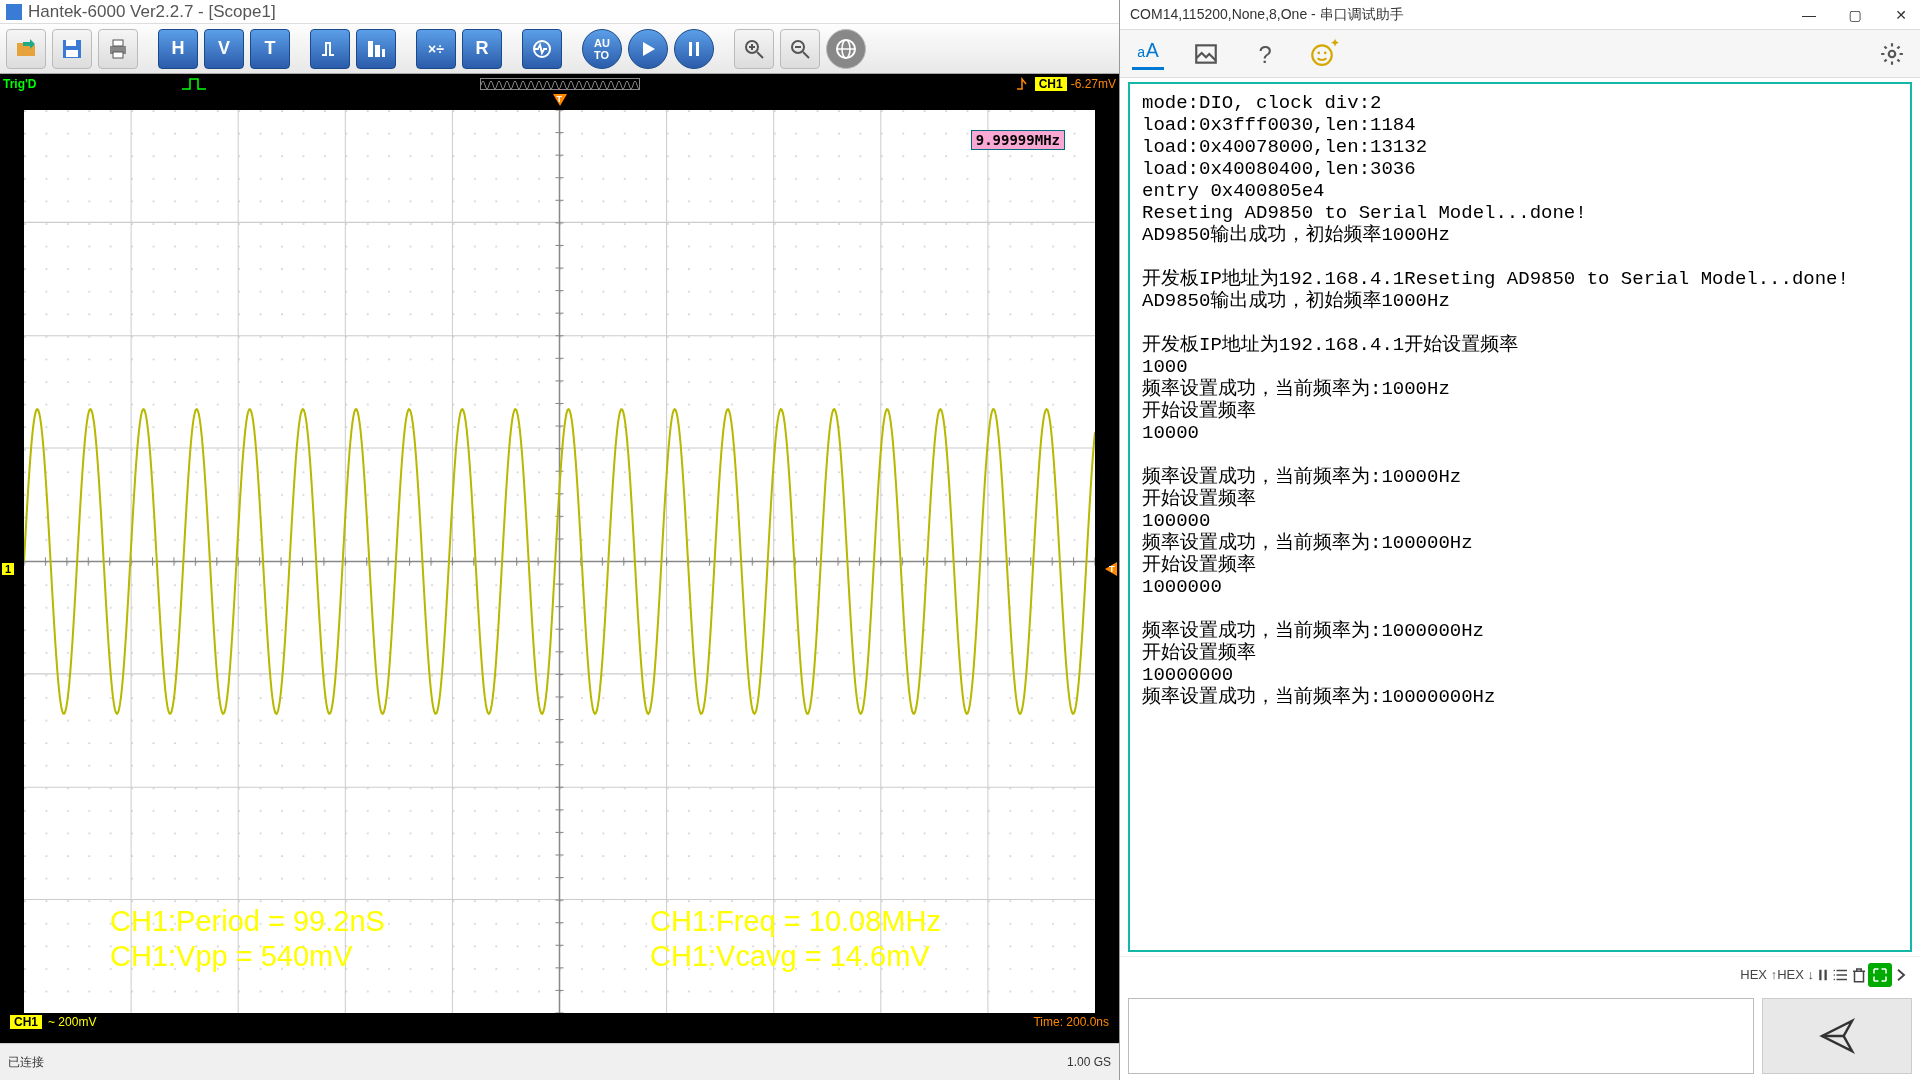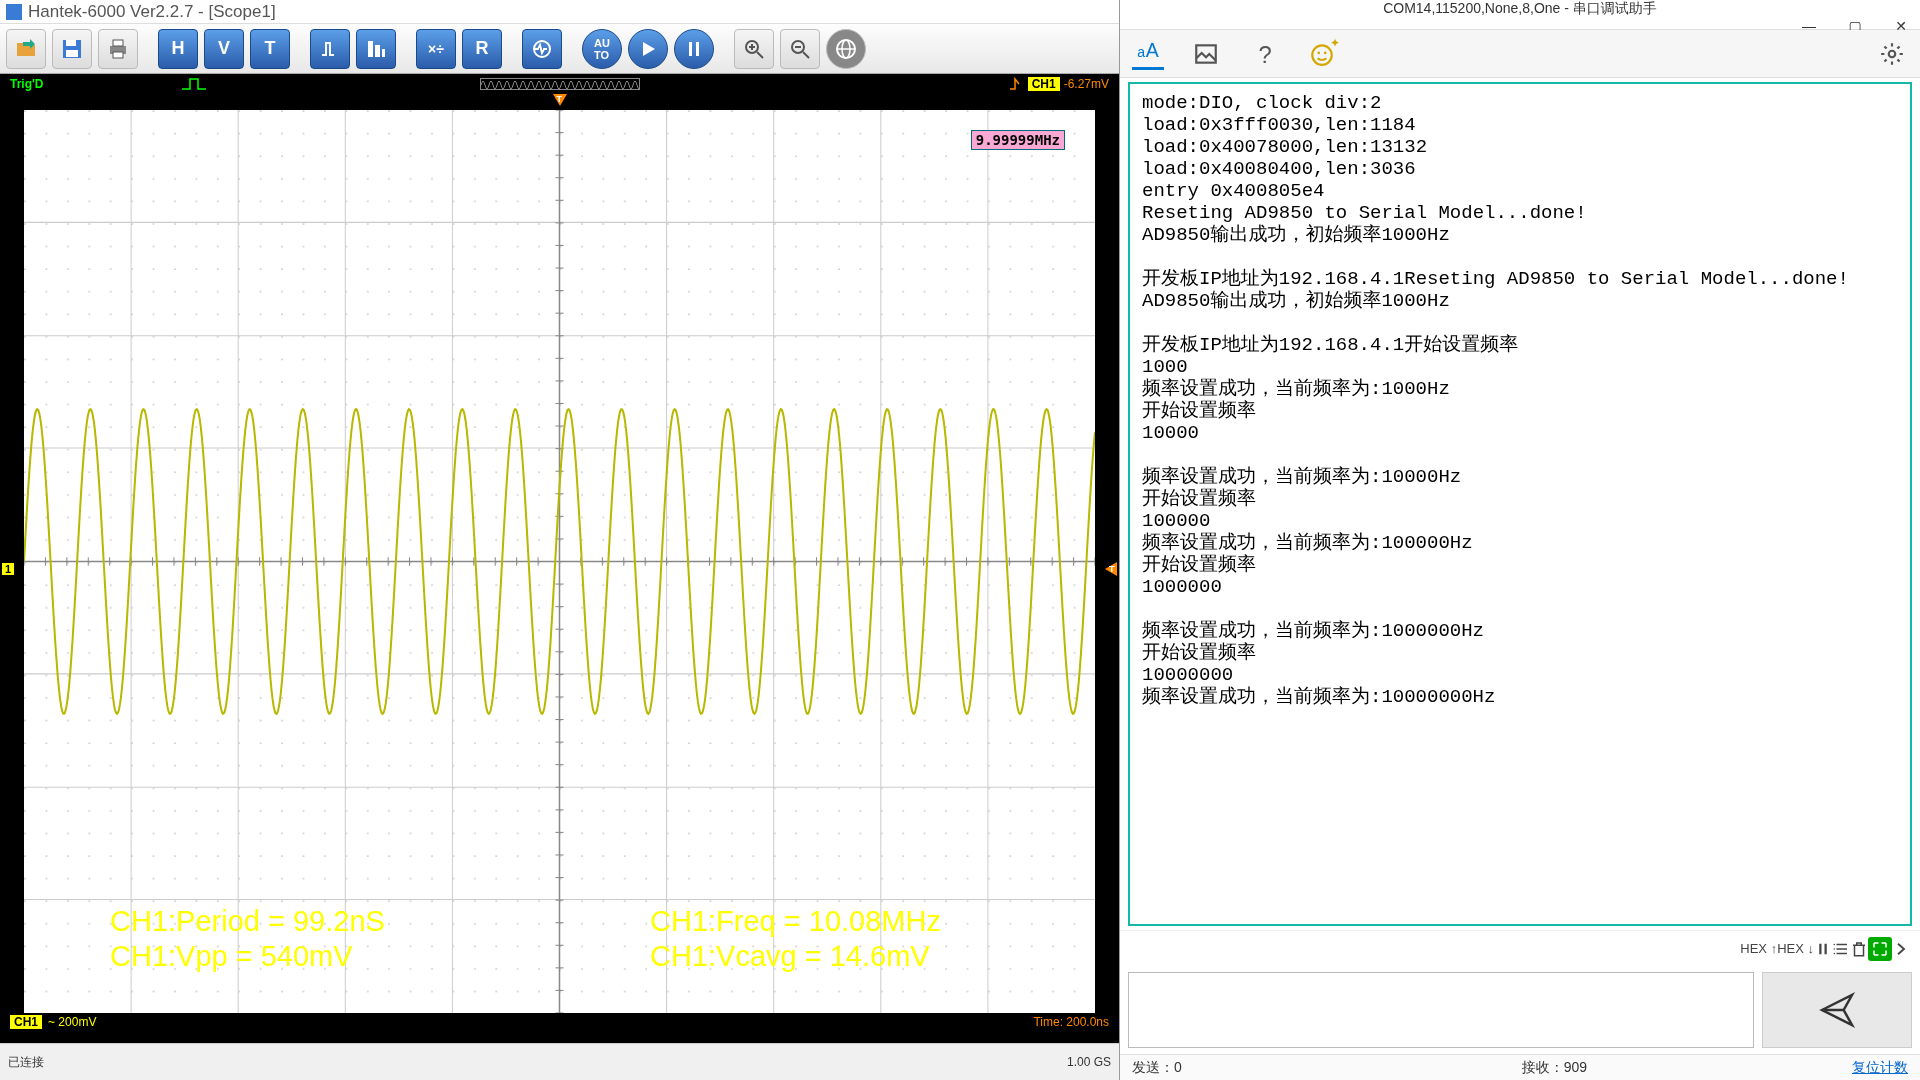--- a/index.html
+++ b/index.html
@@ -14,21 +14,21 @@
 .menubar .mico { width: 16px; height: 16px; background: #4a6ea9; margin-right: 4px; }
 .menubar span { cursor: default; padding: 2px 4px; }
 
 .toolbar { height: 50px; background: linear-gradient(#fdfdfd,#e8e8e8); display: flex; align-items: center; padding: 0 6px; gap: 6px; border-bottom: 1px solid #aaa; }
 .tbtn { width: 40px; height: 40px; border-radius: 4px; background: linear-gradient(#f5f5f5,#dcdcdc); border: 1px solid #bbb; display: flex; align-items: center; justify-content: center; font-weight: bold; font-size: 18px; color: #2a5caa; cursor: pointer; }
 .tbtn.blue { background: linear-gradient(#5c9ee8,#2a5caa); color: #fff; border-color: #1a4a8a; }
 .tbtn.round { border-radius: 50%; }
 .tbtn svg { width: 24px; height: 24px; }
 .tsep { width: 8px; }
 
-.scope-header { height: 20px; background: #000; display: flex; align-items: center; padding: 0 10px; color: #0f0; font-size: 12px; position: relative; }
+.scope-header { height: 20px; background: #000; display: flex; align-items: center; padding: 0 3px; color: #0f0; font-size: 12px; position: relative; }
 .scope-header .trig { color: #00ff00; font-weight: bold; }
 .scope-header .pulse { position: absolute; left: 180px; top: 3px; }
 .scope-header .wave-ind { position: absolute; left: 480px; top: 4px; width: 160px; height: 12px; border: 1px solid #888; background: #000; overflow: hidden; }
 .scope-header .right-info { margin-left: auto; display: flex; align-items: center; gap: 4px; }
 .scope-header .ch-badge { background: #ffff00; color: #000; padding: 0 4px; font-weight: bold; }
 
 .scope-area { flex: 1; background: #000; position: relative; overflow: hidden; }
 .scope-marker-top { height: 16px; background: #000; position: relative; }
 .scope-marker-top .tmark { position: absolute; left: 50%; top: 0; width: 0; height: 0; border-left: 7px solid transparent; border-right: 7px solid transparent; border-top: 12px solid #ff8800; transform: translateX(-50%); }
 .scope-marker-top .tmark span { position: absolute; top: -12px; left: -3px; color: #fff; font-size: 9px; font-weight: bold; }
@@ -46,21 +46,21 @@
 
 .scope-footer { position: absolute; bottom: 12px; left: 6px; right: 6px; height: 18px; background: #000; display: flex; align-items: center; padding: 0 4px; font-size: 12px; }
 .scope-footer .ch-badge2 { background: #ffff00; color: #000; padding: 0 4px; font-weight: bold; }
 .scope-footer .vdiv { color: #ffff00; margin-left: 6px; }
 .scope-footer .time { margin-left: auto; color: #ff8800; }
 
 .statusbar-l { height: 37px; background: #f0f0f0; border-top: 1px solid #ccc; display: flex; align-items: center; padding: 0 8px; font-size: 12px; color: #333; }
 .statusbar-l .gs { margin-left: auto; }
 
 
-.titlebar-r { height: 30px; background: #fff; display: flex; align-items: center; padding: 0 10px; font-size: 14px; color: #333; border-bottom: 1px solid #ddd; flex-direction: column; }
+.titlebar-r { height: 30px; background: #fff; display: flex; align-items: center; padding: 0 10px; font-size: 14px; color: #333; border-bottom: 1px solid #ddd; }
 .titlebar-r .wbtns { margin-left: auto; display: flex; gap: 28px; font-size: 14px; color: #333; }
 .titlebar-r .wbtns span { cursor: default; width: 18px; text-align: center; }
 
 .toolbar-r { height: 48px; background: #f6f6f6; border-bottom: 1px solid #ddd; display: flex; align-items: center; padding: 0 12px; gap: 26px; }
 .toolbar-r .ticon { width: 32px; height: 32px; display: flex; align-items: center; justify-content: center; color: #555; cursor: pointer; }
 .toolbar-r .ticon.active { color: #0078d4; border-bottom: 3px solid #0078d4; padding-bottom: 4px; }
 .toolbar-r .ticon svg { width: 26px; height: 26px; }
 .toolbar-r .gear { margin-left: auto; }
 
 .terminal { flex: 1; margin: 4px 8px; border: 2px solid #14b8a6; padding: 8px 12px; font-family: "Consolas", "Courier New", monospace; font-size: 19px; line-height: 22px; color: #000; white-space: pre-wrap; overflow-y: auto; }
@@ -461,18 +461,13 @@
   <div class="input-row">
     <div class="input-box"></div>
     <div class="send-btn">
         <svg viewBox="0 0 24 24">
           <path d="M3 12l18-9-5 9 5 9z" fill="none" stroke="#333" stroke-width="1.5"></path>
           <line x1="3" y1="12" x2="16" y2="12" stroke="#333" stroke-width="1.5"></line>
         </svg>
       </div>
   </div>
 
-  <div class="statusbar-r">
-    <span>发送：0</span>
-    <span class="rx">接收：909</span>
-    <span class="reset">复位计数</span>
-  </div>
 </div>
 
 </body></html>

